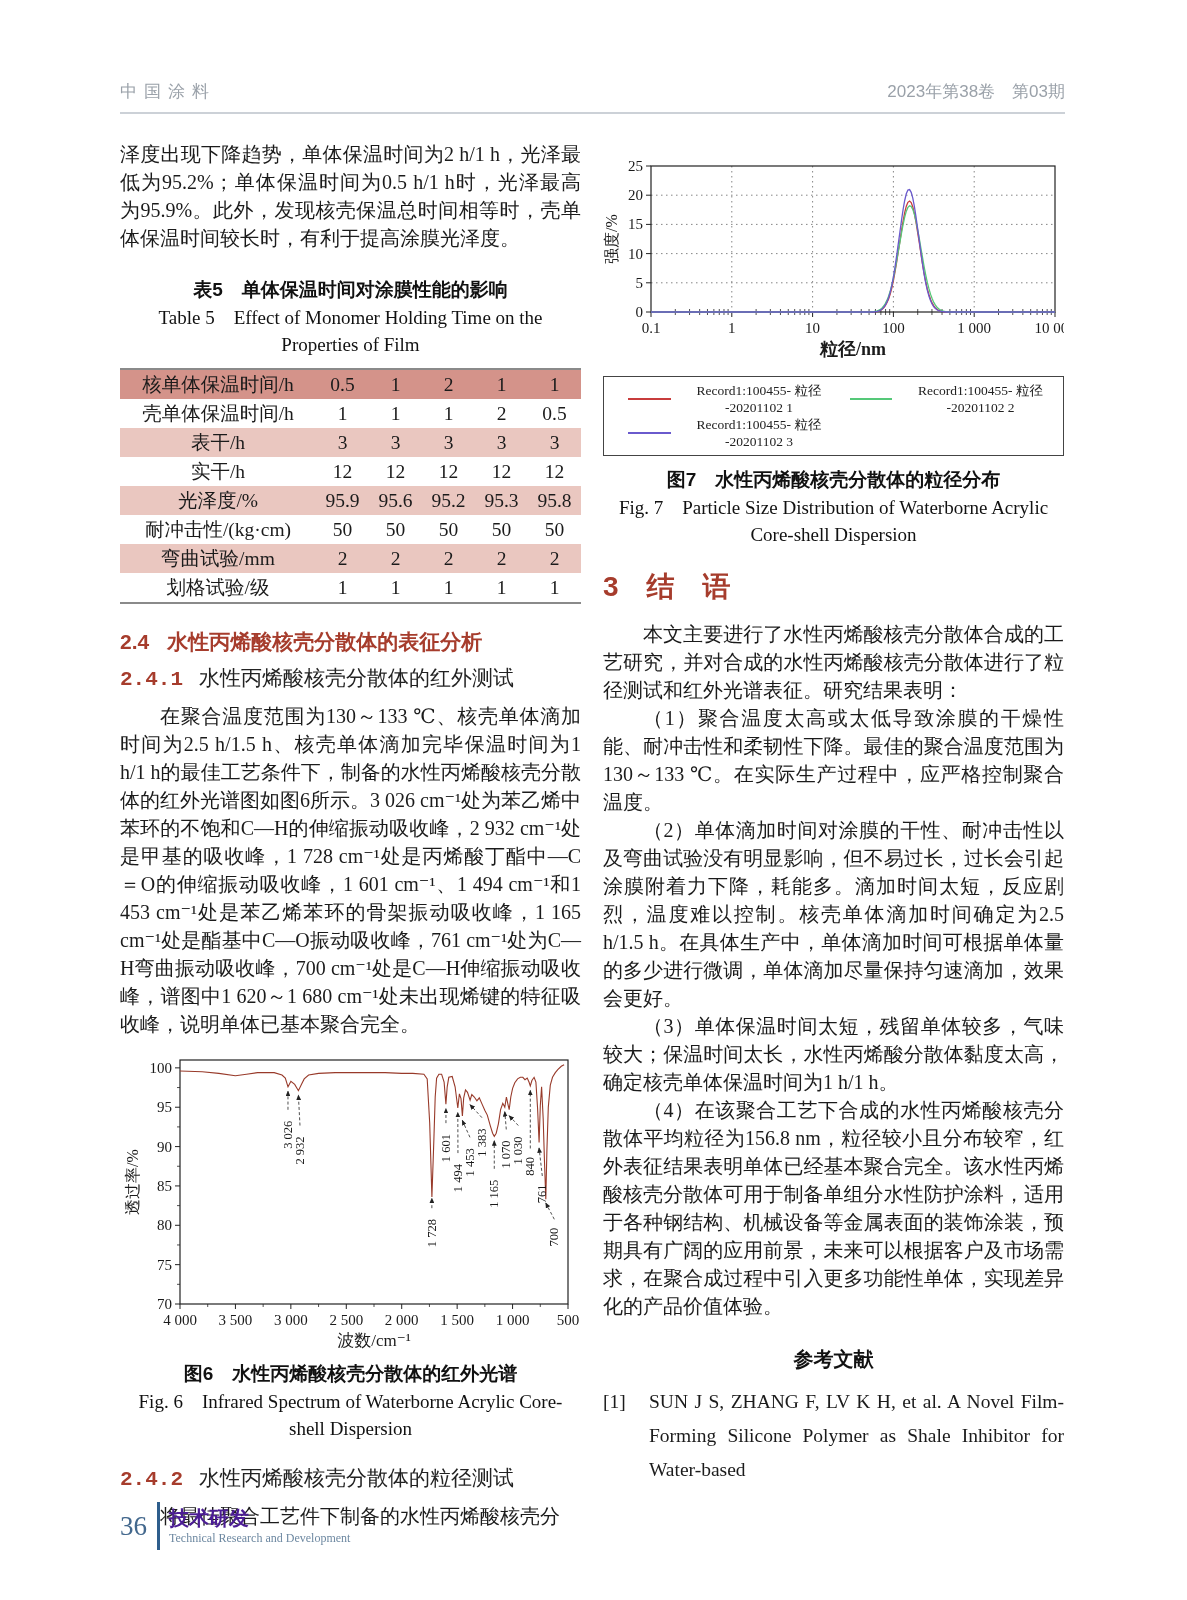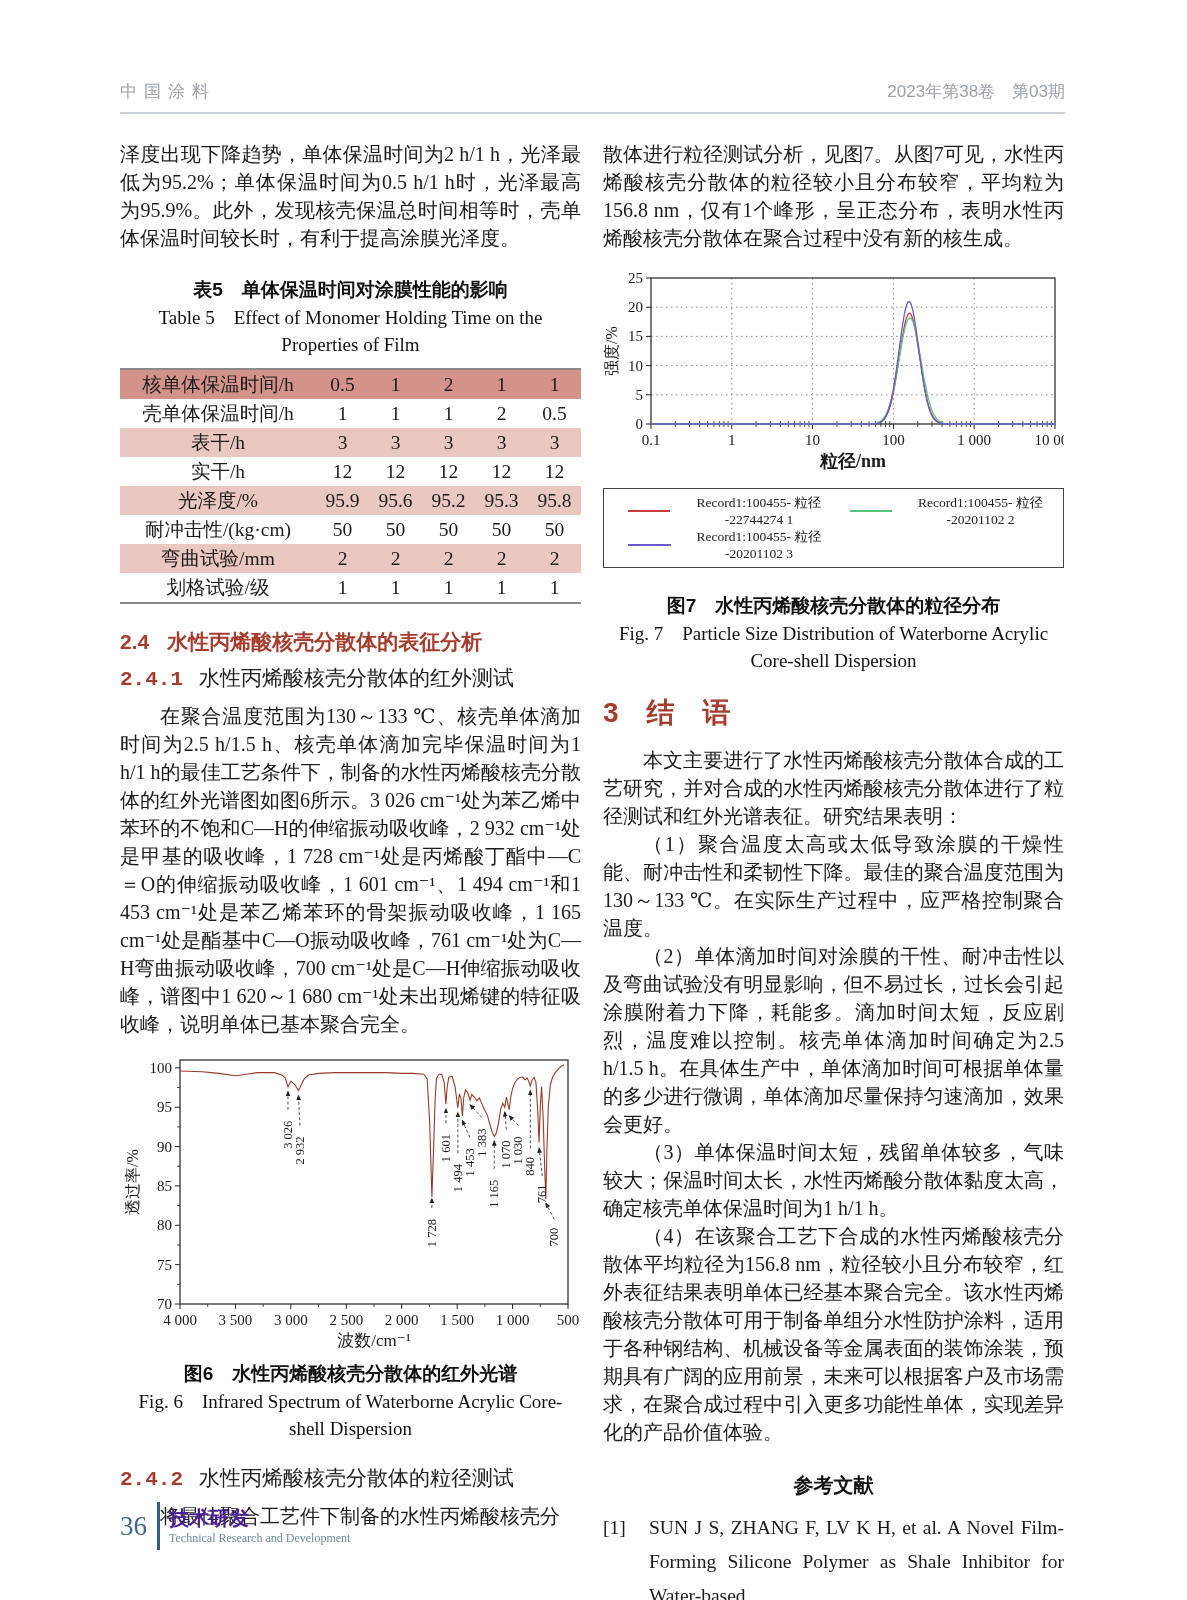--- a/index.html
+++ b/index.html
@@ -239,21 +239,20 @@
       </div>
       <p class="cap-cn" style="margin-top:4px">图6　水性丙烯酸核壳分散体的红外光谱</p>
       <p class="cap-en">Fig. 6　Infrared Spectrum of Waterborne Acrylic Core-</p>
       <p class="cap-en">shell Dispersion</p>
 
       <p class="hsub" style="margin-top:22px"><span class="num">2.4.2</span><span class="sp"></span><span>水性丙烯酸核壳分散体的粒径测试</span></p>
       <p class="body indent">将最佳聚合工艺件下制备的水性丙烯酸核壳分</p>
     </div>
 
     <div class="col">
-      <p class="body">散体进行粒径测试分析，见图7。从图7可见，水性丙烯酸核壳分散体的粒径较小且分布较窄，平均粒为156.8 nm，仅有1个峰形，呈正态分布，表明水性丙烯酸核壳分散体在聚合过程中没有新的核生成。</p>
 
       <div class="figwrap">
         <svg id="fig7-svg" width="461" height="210">
             <line x1="48" y1="128.8" x2="452" y2="128.8" stroke="#666" stroke-width="0.8" stroke-dasharray="1.5,3.5"></line>
             <line x1="48" y1="99.6" x2="452" y2="99.6" stroke="#666" stroke-width="0.8" stroke-dasharray="1.5,3.5"></line>
             <line x1="48" y1="70.4" x2="452" y2="70.4" stroke="#666" stroke-width="0.8" stroke-dasharray="1.5,3.5"></line>
             <line x1="48" y1="41.19999999999999" x2="452" y2="41.19999999999999" stroke="#666" stroke-width="0.8" stroke-dasharray="1.5,3.5"></line>
             <line x1="128.8" y1="12" x2="128.8" y2="158" stroke="#666" stroke-width="0.8" stroke-dasharray="1.5,3.5"></line>
             <line x1="209.60000000000002" y1="12" x2="209.60000000000002" y2="158" stroke="#666" stroke-width="0.8" stroke-dasharray="1.5,3.5"></line>
             <line x1="290.4" y1="12" x2="290.4" y2="158" stroke="#666" stroke-width="0.8" stroke-dasharray="1.5,3.5"></line>
@@ -326,36 +325,36 @@
             <text x="250" y="201" fill="#1a1a1a" text-anchor="middle" font-size="18" font-weight="bold">粒径/nm</text>
             <text x="0" y="0" fill="#1a1a1a" text-anchor="middle" font-size="16" transform="translate(14,85) rotate(-90)">强度/%</text>
             <path d="M 48.0 158.0 L 48.0 158.0 L 49.6 158.0 L 51.2 158.0 L 52.8 158.0 L 54.5 158.0 L 56.1 158.0 L 57.7 158.0 L 59.3 158.0 L 60.9 158.0 L 62.5 158.0 L 64.2 158.0 L 65.8 158.0 L 67.4 158.0 L 69.0 158.0 L 70.6 158.0 L 72.2 158.0 L 73.9 158.0 L 75.5 158.0 L 77.1 158.0 L 78.7 158.0 L 80.3 158.0 L 81.9 158.0 L 83.6 158.0 L 85.2 158.0 L 86.8 158.0 L 88.4 158.0 L 90.0 158.0 L 91.6 158.0 L 93.2 158.0 L 94.9 158.0 L 96.5 158.0 L 98.1 158.0 L 99.7 158.0 L 101.3 158.0 L 102.9 158.0 L 104.6 158.0 L 106.2 158.0 L 107.8 158.0 L 109.4 158.0 L 111.0 158.0 L 112.6 158.0 L 114.3 158.0 L 115.9 158.0 L 117.5 158.0 L 119.1 158.0 L 120.7 158.0 L 122.3 158.0 L 124.0 158.0 L 125.6 158.0 L 127.2 158.0 L 128.8 158.0 L 130.4 158.0 L 132.0 158.0 L 133.6 158.0 L 135.3 158.0 L 136.9 158.0 L 138.5 158.0 L 140.1 158.0 L 141.7 158.0 L 143.3 158.0 L 145.0 158.0 L 146.6 158.0 L 148.2 158.0 L 149.8 158.0 L 151.4 158.0 L 153.0 158.0 L 154.7 158.0 L 156.3 158.0 L 157.9 158.0 L 159.5 158.0 L 161.1 158.0 L 162.7 158.0 L 164.4 158.0 L 166.0 158.0 L 167.6 158.0 L 169.2 158.0 L 170.8 158.0 L 172.4 158.0 L 174.0 158.0 L 175.7 158.0 L 177.3 158.0 L 178.9 158.0 L 180.5 158.0 L 182.1 158.0 L 183.7 158.0 L 185.4 158.0 L 187.0 158.0 L 188.6 158.0 L 190.2 158.0 L 191.8 158.0 L 193.4 158.0 L 195.1 158.0 L 196.7 158.0 L 198.3 158.0 L 199.9 158.0 L 201.5 158.0 L 203.1 158.0 L 204.8 158.0 L 206.4 158.0 L 208.0 158.0 L 209.6 158.0 L 211.2 158.0 L 212.8 158.0 L 214.4 158.0 L 216.1 158.0 L 217.7 158.0 L 219.3 158.0 L 220.9 158.0 L 222.5 158.0 L 224.1 158.0 L 225.8 158.0 L 227.4 158.0 L 229.0 158.0 L 230.6 158.0 L 232.2 158.0 L 233.8 158.0 L 235.5 158.0 L 237.1 158.0 L 238.7 158.0 L 240.3 158.0 L 241.9 158.0 L 243.5 158.0 L 245.2 158.0 L 246.8 158.0 L 248.4 158.0 L 250.0 158.0 L 251.6 158.0 L 253.2 158.0 L 254.8 158.0 L 256.5 158.0 L 258.1 158.0 L 259.7 158.0 L 261.3 158.0 L 262.9 158.0 L 264.5 158.0 L 266.2 158.0 L 267.8 158.0 L 269.4 158.0 L 271.0 157.8 L 272.6 157.6 L 274.2 157.3 L 275.9 156.9 L 277.5 156.2 L 279.1 155.2 L 280.7 153.7 L 282.3 151.6 L 283.9 148.8 L 285.6 145.0 L 287.2 140.1 L 288.8 134.0 L 290.4 126.6 L 292.0 118.0 L 293.6 108.4 L 295.2 98.0 L 296.9 87.3 L 298.5 76.7 L 300.1 67.0 L 301.7 58.6 L 303.3 52.2 L 304.9 48.3 L 306.6 47.0 L 308.2 48.6 L 309.8 52.9 L 311.4 59.6 L 313.0 68.2 L 314.6 78.1 L 316.3 88.7 L 317.9 99.5 L 319.5 109.8 L 321.1 119.3 L 322.7 127.7 L 324.3 134.9 L 326.0 140.8 L 327.6 145.5 L 329.2 149.2 L 330.8 151.9 L 332.4 153.9 L 334.0 155.3 L 335.6 156.3 L 337.3 156.9 L 338.9 157.4 L 340.5 157.6 L 342.1 158.0 L 343.7 158.0 L 345.3 158.0 L 347.0 158.0 L 348.6 158.0 L 350.2 158.0 L 351.8 158.0 L 353.4 158.0 L 355.0 158.0 L 356.7 158.0 L 358.3 158.0 L 359.9 158.0 L 361.5 158.0 L 363.1 158.0 L 364.7 158.0 L 366.4 158.0 L 368.0 158.0 L 369.6 158.0 L 371.2 158.0 L 372.8 158.0 L 374.4 158.0 L 376.0 158.0 L 377.7 158.0 L 379.3 158.0 L 380.9 158.0 L 382.5 158.0 L 384.1 158.0 L 385.7 158.0 L 387.4 158.0 L 389.0 158.0 L 390.6 158.0 L 392.2 158.0 L 393.8 158.0 L 395.4 158.0 L 397.1 158.0 L 398.7 158.0 L 400.3 158.0 L 401.9 158.0 L 403.5 158.0 L 405.1 158.0 L 406.8 158.0 L 408.4 158.0 L 410.0 158.0 L 411.6 158.0 L 413.2 158.0 L 414.8 158.0 L 416.4 158.0 L 418.1 158.0 L 419.7 158.0 L 421.3 158.0 L 422.9 158.0 L 424.5 158.0 L 426.1 158.0 L 427.8 158.0 L 429.4 158.0 L 431.0 158.0 L 432.6 158.0 L 434.2 158.0 L 435.8 158.0 L 437.5 158.0 L 439.1 158.0 L 440.7 158.0 L 442.3 158.0 L 443.9 158.0 L 445.5 158.0 L 447.2 158.0 L 448.8 158.0 L 450.4 158.0 L 452.0 158.0" fill="none" stroke="#c83c3c" stroke-width="1.3"></path>
             <path d="M 48.0 158.0 L 48.0 158.0 L 49.6 158.0 L 51.2 158.0 L 52.8 158.0 L 54.5 158.0 L 56.1 158.0 L 57.7 158.0 L 59.3 158.0 L 60.9 158.0 L 62.5 158.0 L 64.2 158.0 L 65.8 158.0 L 67.4 158.0 L 69.0 158.0 L 70.6 158.0 L 72.2 158.0 L 73.9 158.0 L 75.5 158.0 L 77.1 158.0 L 78.7 158.0 L 80.3 158.0 L 81.9 158.0 L 83.6 158.0 L 85.2 158.0 L 86.8 158.0 L 88.4 158.0 L 90.0 158.0 L 91.6 158.0 L 93.2 158.0 L 94.9 158.0 L 96.5 158.0 L 98.1 158.0 L 99.7 158.0 L 101.3 158.0 L 102.9 158.0 L 104.6 158.0 L 106.2 158.0 L 107.8 158.0 L 109.4 158.0 L 111.0 158.0 L 112.6 158.0 L 114.3 158.0 L 115.9 158.0 L 117.5 158.0 L 119.1 158.0 L 120.7 158.0 L 122.3 158.0 L 124.0 158.0 L 125.6 158.0 L 127.2 158.0 L 128.8 158.0 L 130.4 158.0 L 132.0 158.0 L 133.6 158.0 L 135.3 158.0 L 136.9 158.0 L 138.5 158.0 L 140.1 158.0 L 141.7 158.0 L 143.3 158.0 L 145.0 158.0 L 146.6 158.0 L 148.2 158.0 L 149.8 158.0 L 151.4 158.0 L 153.0 158.0 L 154.7 158.0 L 156.3 158.0 L 157.9 158.0 L 159.5 158.0 L 161.1 158.0 L 162.7 158.0 L 164.4 158.0 L 166.0 158.0 L 167.6 158.0 L 169.2 158.0 L 170.8 158.0 L 172.4 158.0 L 174.0 158.0 L 175.7 158.0 L 177.3 158.0 L 178.9 158.0 L 180.5 158.0 L 182.1 158.0 L 183.7 158.0 L 185.4 158.0 L 187.0 158.0 L 188.6 158.0 L 190.2 158.0 L 191.8 158.0 L 193.4 158.0 L 195.1 158.0 L 196.7 158.0 L 198.3 158.0 L 199.9 158.0 L 201.5 158.0 L 203.1 158.0 L 204.8 158.0 L 206.4 158.0 L 208.0 158.0 L 209.6 158.0 L 211.2 158.0 L 212.8 158.0 L 214.4 158.0 L 216.1 158.0 L 217.7 158.0 L 219.3 158.0 L 220.9 158.0 L 222.5 158.0 L 224.1 158.0 L 225.8 158.0 L 227.4 158.0 L 229.0 158.0 L 230.6 158.0 L 232.2 158.0 L 233.8 158.0 L 235.5 158.0 L 237.1 158.0 L 238.7 158.0 L 240.3 158.0 L 241.9 158.0 L 243.5 158.0 L 245.2 158.0 L 246.8 158.0 L 248.4 158.0 L 250.0 158.0 L 251.6 158.0 L 253.2 158.0 L 254.8 158.0 L 256.5 158.0 L 258.1 158.0 L 259.7 158.0 L 261.3 158.0 L 262.9 158.0 L 264.5 158.0 L 266.2 158.0 L 267.8 158.0 L 269.4 157.7 L 271.0 157.5 L 272.6 157.2 L 274.2 156.8 L 275.9 156.1 L 277.5 155.2 L 279.1 153.9 L 280.7 152.0 L 282.3 149.6 L 283.9 146.4 L 285.6 142.3 L 287.2 137.3 L 288.8 131.2 L 290.4 124.1 L 292.0 116.1 L 293.6 107.2 L 295.2 97.9 L 296.9 88.3 L 298.5 79.1 L 300.1 70.5 L 301.7 63.0 L 303.3 57.2 L 304.9 53.4 L 306.6 51.8 L 308.2 52.4 L 309.8 55.4 L 311.4 60.4 L 313.0 67.2 L 314.6 75.4 L 316.3 84.5 L 317.9 94.0 L 319.5 103.4 L 321.1 112.5 L 322.7 120.9 L 324.3 128.4 L 326.0 134.9 L 327.6 140.4 L 329.2 144.8 L 330.8 148.4 L 332.4 151.1 L 334.0 153.2 L 335.6 154.7 L 337.3 155.8 L 338.9 156.6 L 340.5 157.1 L 342.1 157.4 L 343.7 157.6 L 345.3 158.0 L 347.0 158.0 L 348.6 158.0 L 350.2 158.0 L 351.8 158.0 L 353.4 158.0 L 355.0 158.0 L 356.7 158.0 L 358.3 158.0 L 359.9 158.0 L 361.5 158.0 L 363.1 158.0 L 364.7 158.0 L 366.4 158.0 L 368.0 158.0 L 369.6 158.0 L 371.2 158.0 L 372.8 158.0 L 374.4 158.0 L 376.0 158.0 L 377.7 158.0 L 379.3 158.0 L 380.9 158.0 L 382.5 158.0 L 384.1 158.0 L 385.7 158.0 L 387.4 158.0 L 389.0 158.0 L 390.6 158.0 L 392.2 158.0 L 393.8 158.0 L 395.4 158.0 L 397.1 158.0 L 398.7 158.0 L 400.3 158.0 L 401.9 158.0 L 403.5 158.0 L 405.1 158.0 L 406.8 158.0 L 408.4 158.0 L 410.0 158.0 L 411.6 158.0 L 413.2 158.0 L 414.8 158.0 L 416.4 158.0 L 418.1 158.0 L 419.7 158.0 L 421.3 158.0 L 422.9 158.0 L 424.5 158.0 L 426.1 158.0 L 427.8 158.0 L 429.4 158.0 L 431.0 158.0 L 432.6 158.0 L 434.2 158.0 L 435.8 158.0 L 437.5 158.0 L 439.1 158.0 L 440.7 158.0 L 442.3 158.0 L 443.9 158.0 L 445.5 158.0 L 447.2 158.0 L 448.8 158.0 L 450.4 158.0 L 452.0 158.0" fill="none" stroke="#55c878" stroke-width="1.3"></path>
             <path d="M 48.0 158.0 L 48.0 158.0 L 49.6 158.0 L 51.2 158.0 L 52.8 158.0 L 54.5 158.0 L 56.1 158.0 L 57.7 158.0 L 59.3 158.0 L 60.9 158.0 L 62.5 158.0 L 64.2 158.0 L 65.8 158.0 L 67.4 158.0 L 69.0 158.0 L 70.6 158.0 L 72.2 158.0 L 73.9 158.0 L 75.5 158.0 L 77.1 158.0 L 78.7 158.0 L 80.3 158.0 L 81.9 158.0 L 83.6 158.0 L 85.2 158.0 L 86.8 158.0 L 88.4 158.0 L 90.0 158.0 L 91.6 158.0 L 93.2 158.0 L 94.9 158.0 L 96.5 158.0 L 98.1 158.0 L 99.7 158.0 L 101.3 158.0 L 102.9 158.0 L 104.6 158.0 L 106.2 158.0 L 107.8 158.0 L 109.4 158.0 L 111.0 158.0 L 112.6 158.0 L 114.3 158.0 L 115.9 158.0 L 117.5 158.0 L 119.1 158.0 L 120.7 158.0 L 122.3 158.0 L 124.0 158.0 L 125.6 158.0 L 127.2 158.0 L 128.8 158.0 L 130.4 158.0 L 132.0 158.0 L 133.6 158.0 L 135.3 158.0 L 136.9 158.0 L 138.5 158.0 L 140.1 158.0 L 141.7 158.0 L 143.3 158.0 L 145.0 158.0 L 146.6 158.0 L 148.2 158.0 L 149.8 158.0 L 151.4 158.0 L 153.0 158.0 L 154.7 158.0 L 156.3 158.0 L 157.9 158.0 L 159.5 158.0 L 161.1 158.0 L 162.7 158.0 L 164.4 158.0 L 166.0 158.0 L 167.6 158.0 L 169.2 158.0 L 170.8 158.0 L 172.4 158.0 L 174.0 158.0 L 175.7 158.0 L 177.3 158.0 L 178.9 158.0 L 180.5 158.0 L 182.1 158.0 L 183.7 158.0 L 185.4 158.0 L 187.0 158.0 L 188.6 158.0 L 190.2 158.0 L 191.8 158.0 L 193.4 158.0 L 195.1 158.0 L 196.7 158.0 L 198.3 158.0 L 199.9 158.0 L 201.5 158.0 L 203.1 158.0 L 204.8 158.0 L 206.4 158.0 L 208.0 158.0 L 209.6 158.0 L 211.2 158.0 L 212.8 158.0 L 214.4 158.0 L 216.1 158.0 L 217.7 158.0 L 219.3 158.0 L 220.9 158.0 L 222.5 158.0 L 224.1 158.0 L 225.8 158.0 L 227.4 158.0 L 229.0 158.0 L 230.6 158.0 L 232.2 158.0 L 233.8 158.0 L 235.5 158.0 L 237.1 158.0 L 238.7 158.0 L 240.3 158.0 L 241.9 158.0 L 243.5 158.0 L 245.2 158.0 L 246.8 158.0 L 248.4 158.0 L 250.0 158.0 L 251.6 158.0 L 253.2 158.0 L 254.8 158.0 L 256.5 158.0 L 258.1 158.0 L 259.7 158.0 L 261.3 158.0 L 262.9 158.0 L 264.5 158.0 L 266.2 158.0 L 267.8 158.0 L 269.4 158.0 L 271.0 158.0 L 272.6 157.6 L 274.2 157.3 L 275.9 156.9 L 277.5 156.1 L 279.1 155.1 L 280.7 153.4 L 282.3 151.2 L 283.9 148.0 L 285.6 143.7 L 287.2 138.2 L 288.8 131.3 L 290.4 123.0 L 292.0 113.2 L 293.6 102.2 L 295.2 90.4 L 296.9 78.2 L 298.5 66.4 L 300.1 55.5 L 301.7 46.5 L 303.3 39.8 L 304.9 36.1 L 306.6 35.6 L 308.2 38.3 L 309.8 44.1 L 311.4 52.5 L 313.0 62.8 L 314.6 74.4 L 316.3 86.6 L 317.9 98.6 L 319.5 109.9 L 321.1 120.1 L 322.7 128.9 L 324.3 136.2 L 326.0 142.2 L 327.6 146.8 L 329.2 150.3 L 330.8 152.8 L 332.4 154.6 L 334.0 155.8 L 335.6 156.7 L 337.3 157.2 L 338.9 157.5 L 340.5 157.7 L 342.1 158.0 L 343.7 158.0 L 345.3 158.0 L 347.0 158.0 L 348.6 158.0 L 350.2 158.0 L 351.8 158.0 L 353.4 158.0 L 355.0 158.0 L 356.7 158.0 L 358.3 158.0 L 359.9 158.0 L 361.5 158.0 L 363.1 158.0 L 364.7 158.0 L 366.4 158.0 L 368.0 158.0 L 369.6 158.0 L 371.2 158.0 L 372.8 158.0 L 374.4 158.0 L 376.0 158.0 L 377.7 158.0 L 379.3 158.0 L 380.9 158.0 L 382.5 158.0 L 384.1 158.0 L 385.7 158.0 L 387.4 158.0 L 389.0 158.0 L 390.6 158.0 L 392.2 158.0 L 393.8 158.0 L 395.4 158.0 L 397.1 158.0 L 398.7 158.0 L 400.3 158.0 L 401.9 158.0 L 403.5 158.0 L 405.1 158.0 L 406.8 158.0 L 408.4 158.0 L 410.0 158.0 L 411.6 158.0 L 413.2 158.0 L 414.8 158.0 L 416.4 158.0 L 418.1 158.0 L 419.7 158.0 L 421.3 158.0 L 422.9 158.0 L 424.5 158.0 L 426.1 158.0 L 427.8 158.0 L 429.4 158.0 L 431.0 158.0 L 432.6 158.0 L 434.2 158.0 L 435.8 158.0 L 437.5 158.0 L 439.1 158.0 L 440.7 158.0 L 442.3 158.0 L 443.9 158.0 L 445.5 158.0 L 447.2 158.0 L 448.8 158.0 L 450.4 158.0 L 452.0 158.0" fill="none" stroke="#6a5acd" stroke-width="1.3"></path>
           </svg>
         <div class="legend-box" id="fig7-legend">
             <div class="legend-row">
               <span class="legend-entry">
                 <span class="legend-line" style="border-top-color: rgb(200, 60, 60);"></span>
-                <span>Record1:100455- 粒径 -22744274 1</span>
+                <span>Record1:100455- 粒径 -20201102 1</span>
               </span>
               <span class="legend-entry">
                 <span class="legend-line" style="border-top-color: rgb(85, 200, 120);"></span>
                 <span>Record1:100455- 粒径 -20201102 2</span>
               </span>
             </div>
             <div class="legend-row">
               <span class="legend-entry">
                 <span class="legend-line" style="border-top-color: rgb(106, 90, 205);"></span>
                 <span>Record1:100455- 粒径 -20201102 3</span>
               </span>
             </div>
           </div>
       </div>
-      <p class="cap-cn" style="margin-top:24px">图7　水性丙烯酸核壳分散体的粒径分布</p>
+      <p class="cap-cn" style="margin-top:10px">图7　水性丙烯酸核壳分散体的粒径分布</p>
       <p class="cap-en">Fig. 7　Particle Size Distribution of Waterborne Acrylic</p>
       <p class="cap-en">Core-shell Dispersion</p>
 
       <p class="sec3"><span>3</span>　<span>结　语</span></p>
 
       <p class="body indent">本文主要进行了水性丙烯酸核壳分散体合成的工艺研究，并对合成的水性丙烯酸核壳分散体进行了粒径测试和红外光谱表征。研究结果表明：</p>
       <p class="body indent">（1）聚合温度太高或太低导致涂膜的干燥性能、耐冲击性和柔韧性下降。最佳的聚合温度范围为130～133 ℃。在实际生产过程中，应严格控制聚合温度。</p>
       <p class="body indent">（2）单体滴加时间对涂膜的干性、耐冲击性以及弯曲试验没有明显影响，但不易过长，过长会引起涂膜附着力下降，耗能多。滴加时间太短，反应剧烈，温度难以控制。核壳单体滴加时间确定为2.5 h/1.5 h。在具体生产中，单体滴加时间可根据单体量的多少进行微调，单体滴加尽量保持匀速滴加，效果会更好。</p>
       <p class="body indent">（3）单体保温时间太短，残留单体较多，气味较大；保温时间太长，水性丙烯酸分散体黏度太高，确定核壳单体保温时间为1 h/1 h。</p>
       <p class="body indent">（4）在该聚合工艺下合成的水性丙烯酸核壳分散体平均粒径为156.8 nm，粒径较小且分布较窄，红外表征结果表明单体已经基本聚合完全。该水性丙烯酸核壳分散体可用于制备单组分水性防护涂料，适用于各种钢结构、机械设备等金属表面的装饰涂装，预期具有广阔的应用前景，未来可以根据客户及市场需求，在聚合成过程中引入更多功能性单体，实现差异化的产品价值体验。</p>

